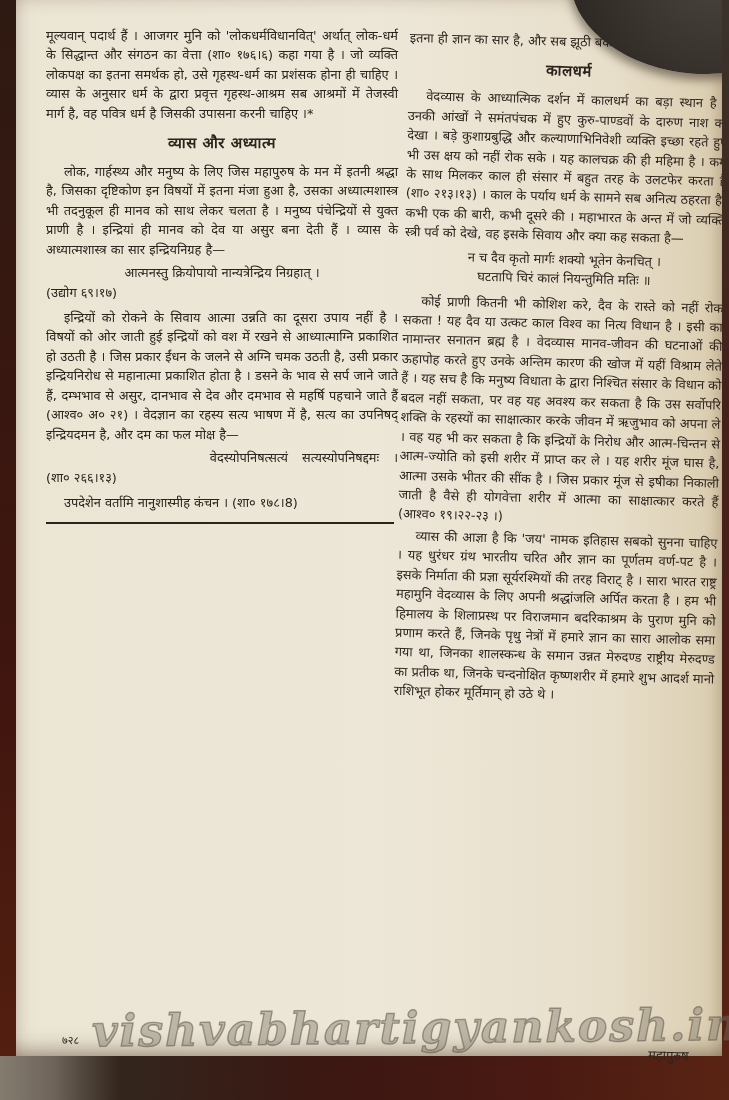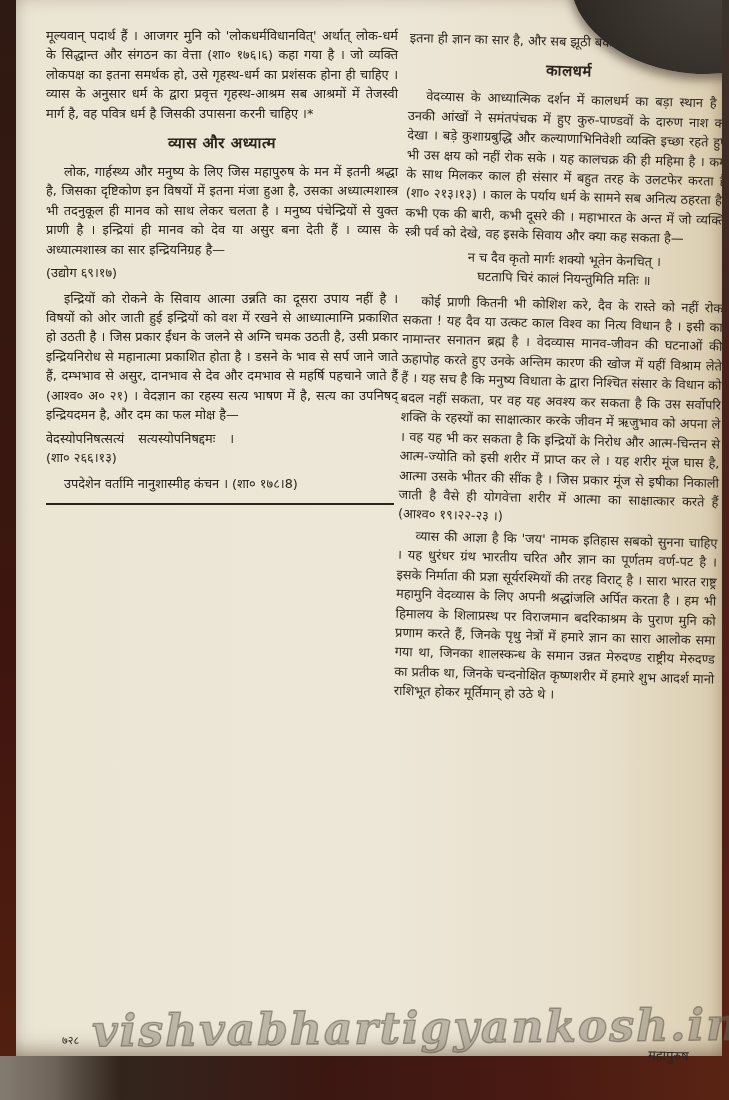--- a/index.html
+++ b/index.html
@@ -25,21 +25,21 @@
   .col{position:absolute;text-align:justify;font-size:12.8px;line-height:1.52;}
   .col-left{left:30px;top:26px;width:352px;}
   .col-right{left:394px;top:28px;width:320px;transform:rotate(1.4deg);transform-origin:top left;}
   p.body-text{margin:0 0 2px 0;}
   p.indent{text-indent:18px;}
   .section-heading{
     font-size:15px;font-weight:bold;text-align:center;margin:9px 0 7px 0;letter-spacing:.5px;
   }
   .verse{margin:4px 0 6px 0;}
   .verse-line{text-align:center;}
-  .verse-line-2col{text-align:left;word-spacing:10px;}
+  .verse-line-2col{text-align:right;word-spacing:10px;}
   .verse-cite{text-align:left;padding-right:34px;}
   .footnote-rule{border-top:2.5px solid #2b241c;width:99%;margin:10px 0 5px 0;}
   .footnote{font-size:11.8px;line-height:1.5;}
   .watermark{
     position:absolute;left:92px;top:1002px;z-index:6;white-space:nowrap;
     font-family:"DejaVu Serif",serif;font-style:italic;font-weight:bold;
     font-size:44px;letter-spacing:2px;
     color:rgba(240,235,222,.10);
     -webkit-text-stroke:1.4px rgba(95,86,72,.55);
     text-shadow:0 0 1px rgba(90,80,66,.35);
@@ -63,20 +63,21 @@
 </head>
 <body>
 
 <div class="paper">
 
   <div class="col col-left">
     <p class="body-text">मूल्यवान् पदार्थ हैं । आजगर मुनि को 'लोकधर्मविधानवित्' अर्थात् लोक-धर्म के सिद्धान्त और संगठन का वेत्ता (शा० १७६।६) कहा गया है । जो व्यक्ति लोकपक्ष का इतना समर्थक हो, उसे गृहस्थ-धर्म का प्रशंसक होना ही चाहिए । व्यास के अनुसार धर्म के द्वारा प्रवृत्त गृहस्थ-आश्रम सब आश्रमों में तेजस्वी मार्ग है, वह पवित्र धर्म है जिसकी उपासना करनी चाहिए ।*</p>
     <h2 class="section-heading">व्यास और अध्यात्म</h2>
     <p class="body-text indent">लोक, गार्हस्थ्य और मनुष्य के लिए जिस महापुरुष के मन में इतनी श्रद्धा है, जिसका दृष्टिकोण इन विषयों में इतना मंजा हुआ है, उसका अध्यात्मशास्त्र भी तदनुकूल ही मानव को साथ लेकर चलता है । मनुष्य पंचेन्द्रियों से युक्त प्राणी है । इन्द्रियां ही मानव को देव या असुर बना देती हैं । व्यास के अध्यात्मशास्त्र का सार इन्द्रियनिग्रह है—</p>
     <div class="verse">
+      <div class="verse-line">आत्मनस्तु क्रियोपायो नान्यत्रेन्द्रिय निग्रहात् ।</div>
       <div class="verse-cite">(उद्योग ६९।१७)</div>
     </div>
     <p class="body-text indent">इन्द्रियों को रोकने के सिवाय आत्मा उन्नति का दूसरा उपाय नहीं है । विषयों को ओर जाती हुई इन्द्रियों को वश में रखने से आध्यात्माग्नि प्रकाशित हो उठती है । जिस प्रकार ईंधन के जलने से अग्नि चमक उठती है, उसी प्रकार इन्द्रियनिरोध से महानात्मा प्रकाशित होता है । डसने के भाव से सर्प जाने जाते हैं, दम्भभाव से असुर, दानभाव से देव और दमभाव से महर्षि पहचाने जाते हैं (आश्व० अ० २१) । वेदज्ञान का रहस्य सत्य भाषण में है, सत्य का उपनिषद् इन्द्रियदमन है, और दम का फल मोक्ष है—</p>
     <div class="verse">
       <div class="verse-line verse-line-2col">वेदस्योपनिषत्सत्यं सत्यस्योपनिषद्दमः ।</div>
       <div class="verse-cite">(शा० २६६।१३)</div>
     </div>
     <p class="body-text indent">उपदेशेन वर्तामि नानुशास्मीह कंचन । (शा० १७८।8)</p>
     <div class="footnote-rule"></div>
   </div>

